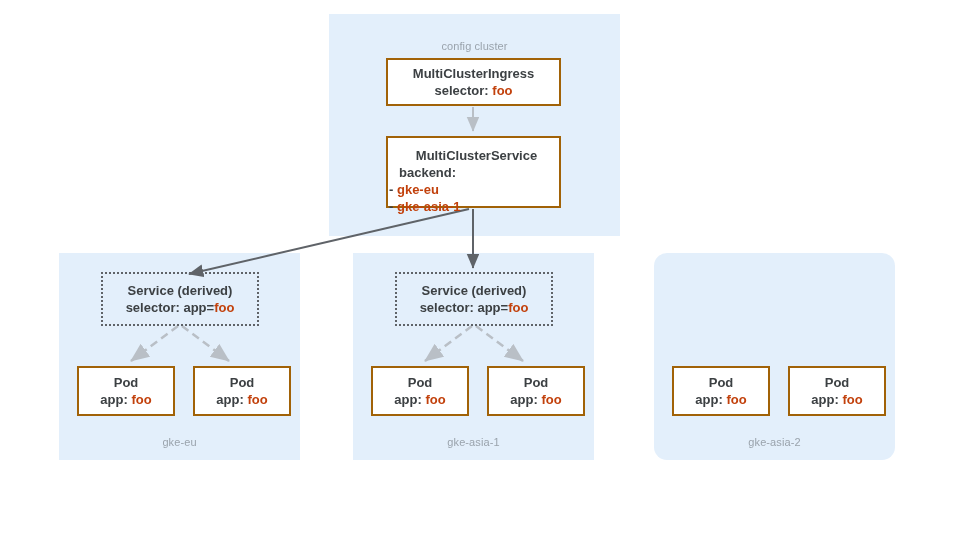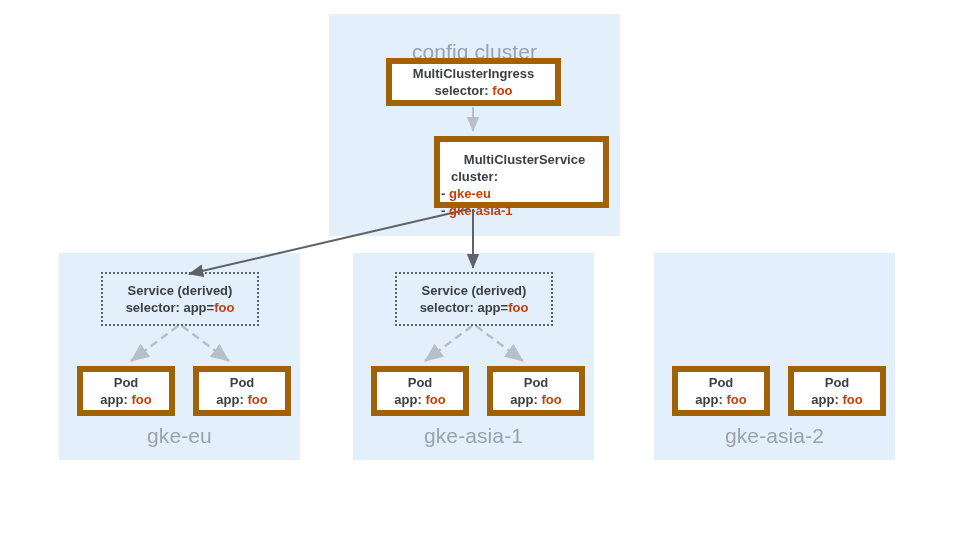--- a/index.html
+++ b/index.html
@@ -24,34 +24,34 @@
   .panel {
     position: absolute;
     background: #e3effb;
     box-sizing: border-box;
   }
   .panel-title {
     position: absolute;
     width: 100%;
     text-align: center;
     color: #9aa3ac;
-    font-size: 21px;
+    font-size: 11px;
     letter-spacing: 0.1px;
     white-space: nowrap;
   }
   .config-title {
     top: 26px;
   }
   .cluster-title {
     bottom: 12px;
   }
   .box {
     position: absolute;
     background: #ffffff;
-    border: 6px solid #a16207;
+    border: 2px solid #a16207;
     box-sizing: border-box;
     display: flex;
     flex-direction: column;
     justify-content: center;
     color: #3c4043;
     font-size: 13px;
     font-weight: bold;
     line-height: 17px;
   }
   .box .line {
@@ -103,21 +103,21 @@
   </div>
 
   <div class="panel" style="left:59px; top:253px; width:241px; height:207px;">
     <div class="panel-title cluster-title">gke-eu</div>
   </div>
 
   <div class="panel" style="left:353px; top:253px; width:241px; height:207px;">
     <div class="panel-title cluster-title">gke-asia-1</div>
   </div>
 
-  <div class="panel" style="left:654px; top:253px; width:241px; height:207px;">
+  <div class="panel" style="left:654px; top:253px; width:241px; height:207px;border-radius:13px;">
     <div class="panel-title cluster-title">gke-asia-2</div>
   </div>
 
   <svg class="edges" viewBox="0 0 960 540">
     <defs>
       <marker id="arrowDark" markerWidth="9" markerHeight="9" refX="7.2" refY="3.2" orient="auto" markerUnits="strokeWidth">
         <path d="M0,0 L7.6,3.2 L0,6.4 z" fill="#5f6368"></path>
       </marker>
       <marker id="arrowLight" markerWidth="9" markerHeight="9" refX="7.2" refY="3.2" orient="auto" markerUnits="strokeWidth">
         <path d="M0,0 L7.6,3.2 L0,6.4 z" fill="#b9bfc6"></path>
@@ -138,23 +138,23 @@
   </svg>
 
   <div class="box" style="left:386px; top:58px; width:175px; height:48px;">
     <div class="line">MultiClusterIngress</div>
     <div class="line">
       <span>selector:</span>
       <span class="accent">foo</span>
     </div>
   </div>
 
-  <div class="box mcs" style="left:386px; top:136px; width:175px; height:72px;margin-left:48px;">
+  <div class="box mcs" style="left:386px; top:136px; width:175px; height:72px;">
     <div class="title">MultiClusterService</div>
-    <div class="listline">cluster:</div>
+    <div class="listline">backend:</div>
     <div class="listline item">
       <span>-</span>
       <span class="accent">gke-eu</span>
     </div>
     <div class="listline item">
       <span>-</span>
       <span class="accent">gke-asia-1</span>
     </div>
   </div>
 

